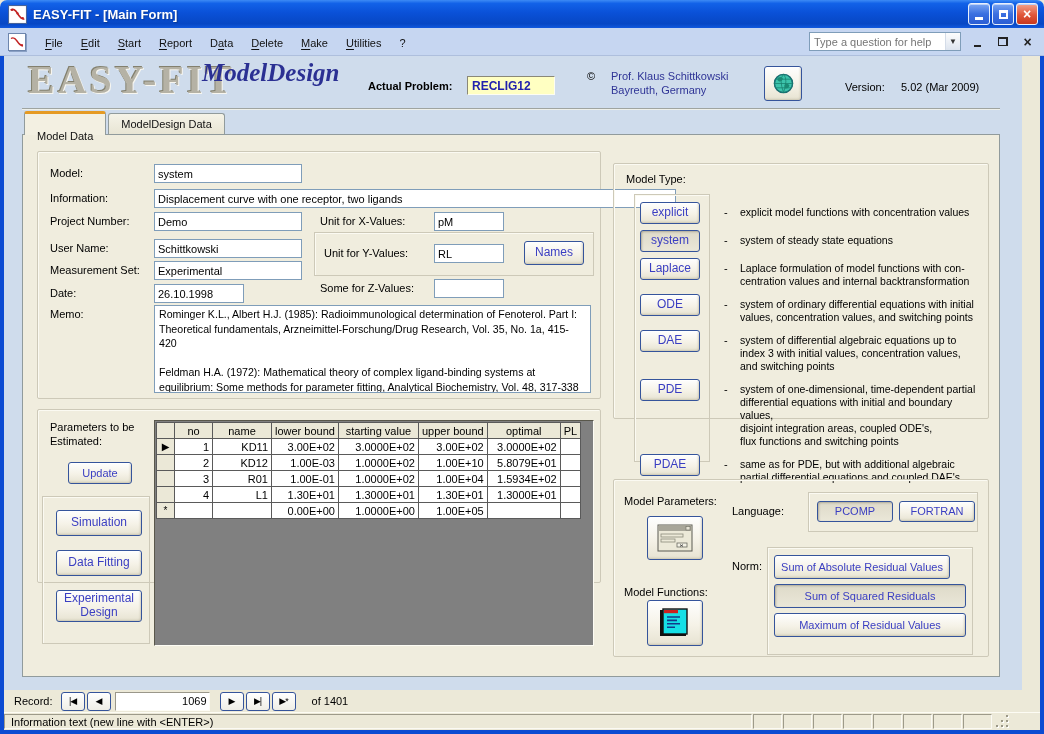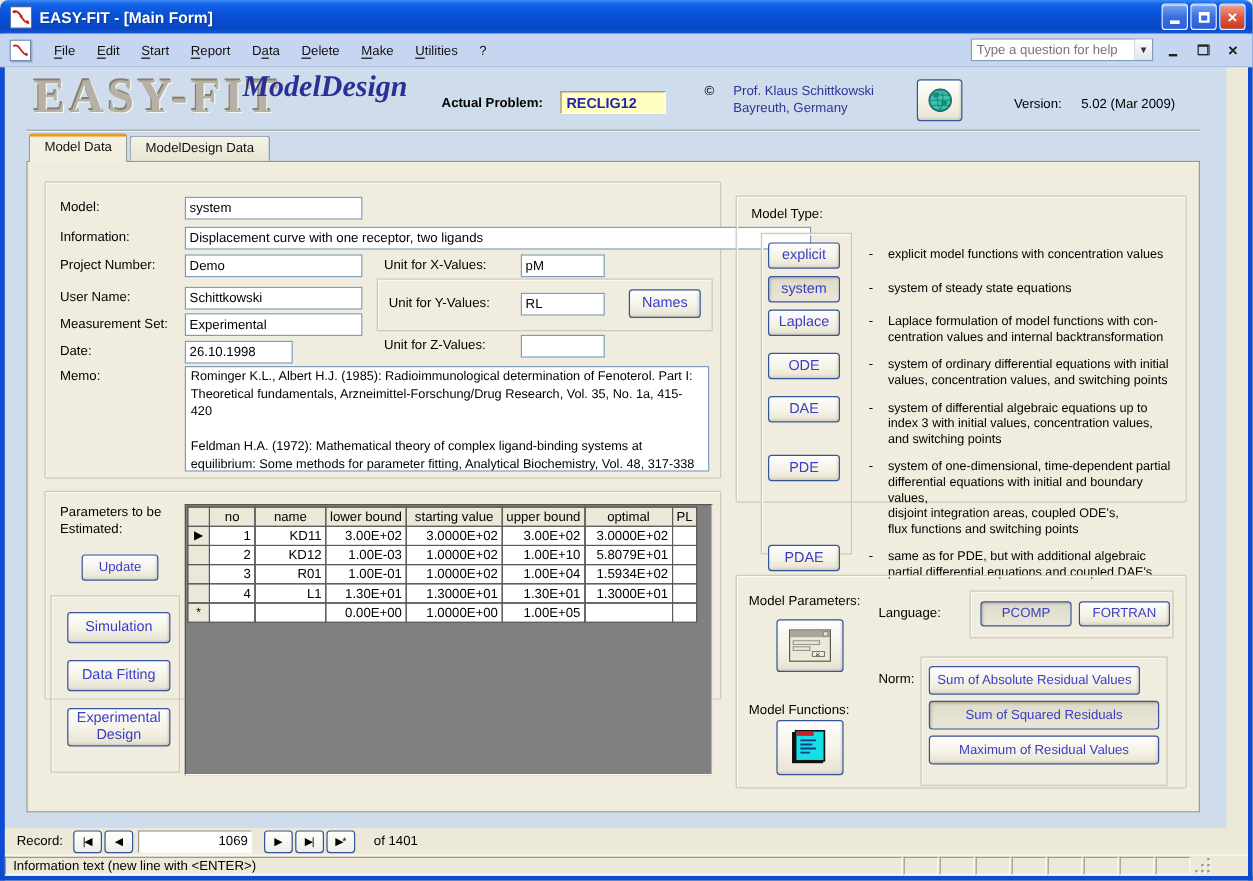--- a/index.html
+++ b/index.html
@@ -46,21 +46,21 @@
   .problem-label{position:absolute;left:368px;top:80px;font-size:12px;font-weight:bold;}
   .problem-value{position:absolute;left:467px;top:76px;width:88px;height:19px;background:#ffffc2;border:1px solid;border-color:#8a8878 #fdfdf2 #fdfdf2 #8a8878;font-size:12px;font-weight:bold;color:#2222ae;padding:2px 4px;line-height:1.2;}
   .copyright-icon{position:absolute;left:587px;top:70px;font-size:15px;}
   .author{position:absolute;left:611px;top:69px;font-size:11px;line-height:14px;}
   .globe-btn{position:absolute;left:764px;top:66px;width:38px;height:35px;}
   .version-label{position:absolute;left:845px;top:81px;font-size:11px;}
   .version-value{position:absolute;left:901px;top:81px;font-size:11px;}
   
   .tabs{position:absolute;left:24px;top:111px;display:flex;align-items:flex-end;z-index:6;}
   .tab{font-size:11px;color:#111;border:1px solid #919b9c;border-bottom:none;background:linear-gradient(180deg,#f5f3e8,#e8e5d4);padding:4px 12px 3px;height:21px;border-radius:3px 3px 0 0;margin-right:2px;}
-  .tab.active{background:#f3f0e2;height:24px;border-top:3px solid #e59a23;padding-top:3px;margin-bottom:-1px;}
+  .tab.active{background:#f3f0e2;height:24px;border-top:3px solid #e59a23;padding-top:16px;margin-bottom:-1px;}
   .page{position:absolute;left:22px;top:134px;width:978px;height:543px;background:#f0edde;border:1px solid #919b9c;z-index:5;}
   
   .gbox{position:absolute;border:1px solid #cdc9b8;border-radius:2px;box-shadow:inset 1px 1px 0 #fbfaf2;}
   .lbl{position:absolute;font-size:11px;color:#000;white-space:nowrap;}
   .tfield{position:absolute;height:19px;border:1px solid #7f9db9;background:#fff;font-size:11px;font-family:inherit;color:#000;padding:2px 3px;line-height:1.2;}
   .memo{position:absolute;border:1px solid #7f9db9;background:#fff;font-size:10.6px;line-height:14.5px;color:#000;padding:1px 4px;white-space:pre-wrap;overflow:hidden;}
   .xpbtn{display:inline-flex;align-items:center;justify-content:center;text-align:center;border:1px solid #35549b;border-radius:3px;
     background:linear-gradient(180deg,#fefefe 0%,#f5f2e7 55%,#e7e3d2 100%);color:#3a3ec2;font-size:12px;font-family:inherit;cursor:default;
     box-shadow:inset 0 1px 0 #fff, inset -1px -1px 2px rgba(170,164,140,.45);padding:1px 4px;line-height:1.15;}
   .xpbtn.pressed{background:linear-gradient(180deg,#dedac9 0%,#eae7d8 100%);box-shadow:inset 1px 1px 2px rgba(120,114,94,.45);}
@@ -200,21 +200,21 @@
       <div class="memo" style="left:116px;top:153px;width:437px;height:88px">Rominger K.L., Albert H.J. (1985): Radioimmunological determination of Fenoterol. Part I: Theoretical fundamentals, Arzneimittel-Forschung/Drug Research, Vol. 35, No. 1a, 415-420
 
 Feldman H.A. (1972): Mathematical theory of complex ligand-binding systems at equilibrium: Some methods for parameter fitting, Analytical Biochemistry, Vol. 48, 317-338</div>
 
       <span class="lbl" style="left:282px;top:63px">Unit for X-Values:</span>
       <input class="tfield" style="left: 396px; top: 60px; width: 70px;" value="pM">
       <div class="inner-frame" style="left:276px;top:80px;width:280px;height:44px"></div>
       <span class="lbl" style="left:286px;top:95px">Unit for Y-Values:</span>
       <input class="tfield" style="left: 396px; top: 92px; width: 70px;" value="RL">
       <button class="xpbtn" style="position:absolute;left:486px;top:89px;width:60px;height:24px">Names</button>
-      <span class="lbl" style="left:282px;top:130px">Unit for Z-Values:</span>
+      <span class="lbl" style="left:282px;top:130px">Some for Z-Values:</span>
       <input class="tfield" style="left: 396px; top: 127px; width: 70px;" value="">
     </div>
 
     <div class="gbox" id="params-box">
       <span class="lbl" style="left:12px;top:10px;width:100px;white-space:normal;line-height:14px">Parameters to be Estimated:</span>
       <button class="xpbtn sm" style="position:absolute;left:30px;top:52px;width:64px;height:22px">Update</button>
       <div class="inner-frame" style="left:4px;top:86px;width:108px;height:148px"></div>
       <div id="action-buttons" style="position:absolute;left:18px;top:100px;width:86px">
           <button class="xpbtn" style="width: 86px; min-height: 26px; margin-bottom: 14px; display: flex;">Simulation</button>
           <button class="xpbtn" style="width: 86px; min-height: 26px; margin-bottom: 14px; display: flex;">Data Fitting</button>

